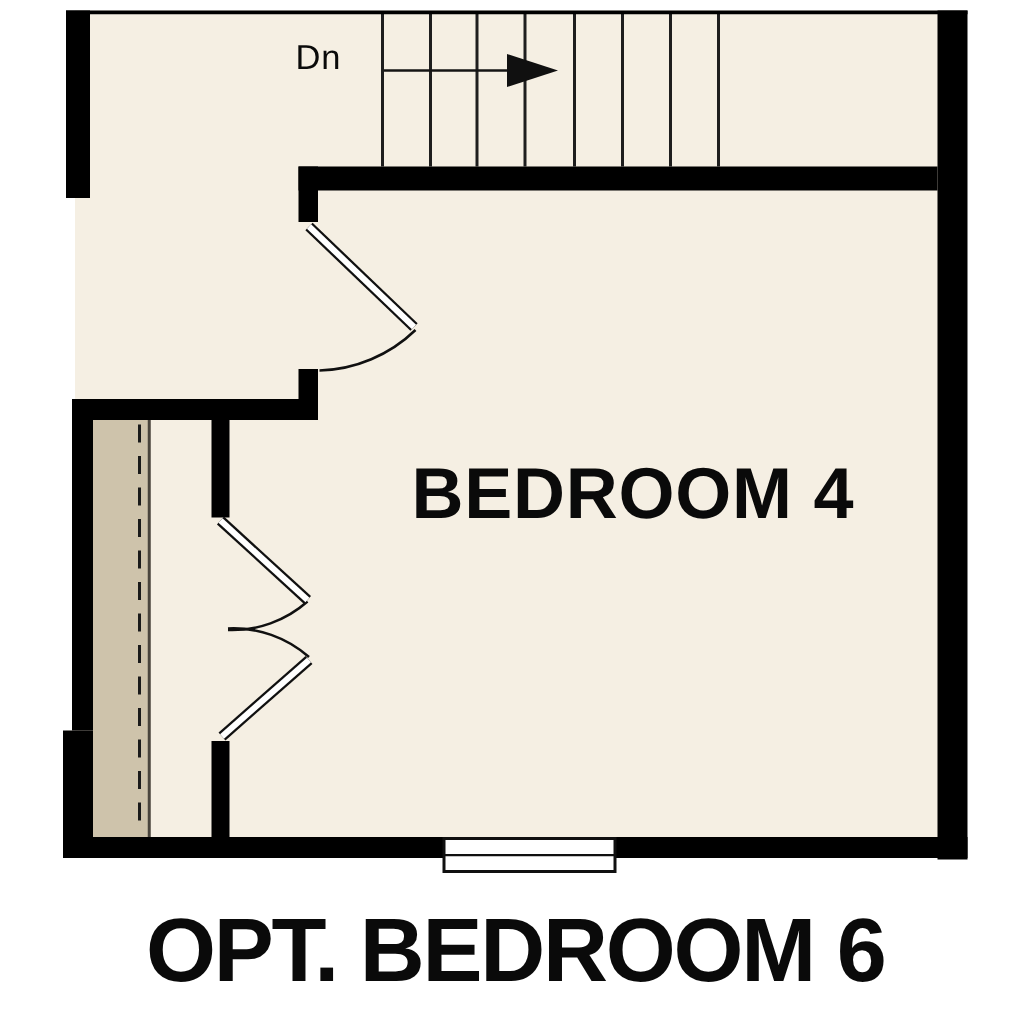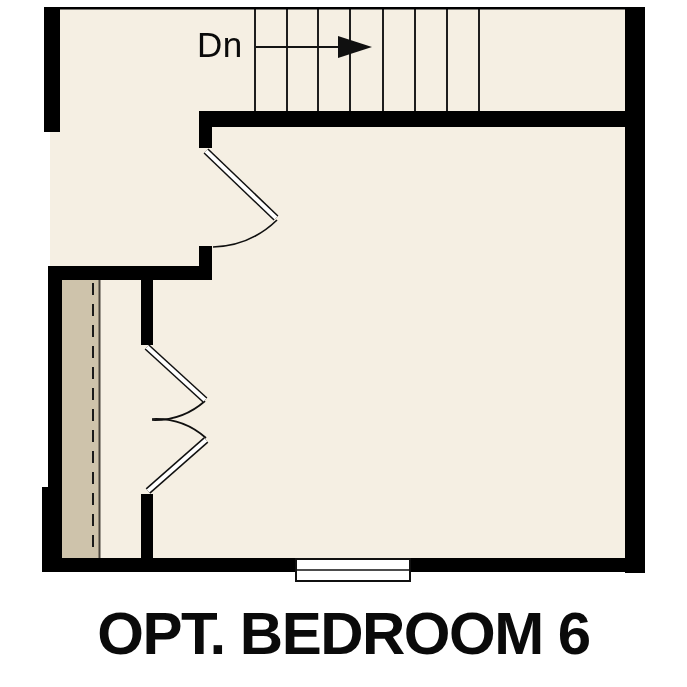--- a/index.html
+++ b/index.html
@@ -21,21 +21,21 @@
   .floor{fill:var(--floor);}
   .closet-floor{fill:var(--closet-floor);}
   .wall{fill:var(--wall);}
   .tread{stroke:var(--line);stroke-width:2;}
   .thin{stroke:#141414;fill:none;}
   .leaf-outline{stroke:#101010;stroke-width:7;stroke-linecap:butt;}
   .leaf-core{stroke:#ffffff;stroke-width:4;stroke-linecap:butt;}
   .swing{stroke:#101010;stroke-width:1.7;fill:none;}
   .dn-label{
     position:absolute;left:197px;top:27px;
-    font-size:35px;line-height:1;letter-spacing:0.5px;text-align:center;
+    font-size:23px;line-height:1;letter-spacing:0.5px;text-align:center;
   }
   .room-label{
     position:absolute;left:212px;top:306px;width:420px;
     text-align:center;font-size:48px;line-height:1;font-weight:bold;letter-spacing:0.5px;
     white-space:nowrap;
   }
   .caption{
     position:absolute;left:0;top:604px;width:687px;
     text-align:center;font-size:60px;line-height:1;font-weight:bold;letter-spacing:-1.5px;
     white-space:nowrap;
@@ -103,14 +103,15 @@
       <line class="leaf-core" x1="148" y1="491" x2="206" y2="440"></line>
     </g>
 
     <g>
       <rect x="296" y="559" width="114" height="22" fill="#ffffff" stroke="#101010" stroke-width="2"></rect>
       <line x1="296" y1="570" x2="410" y2="570" stroke="#101010" stroke-width="1.5"></line>
     </g>
   </svg>
 
   <div class="dn-label">Dn</div>
+  <div class="room-label">BEDROOM 4</div>
   <div class="caption">OPT. BEDROOM 6</div>
 </div>
 
 </body></html>

